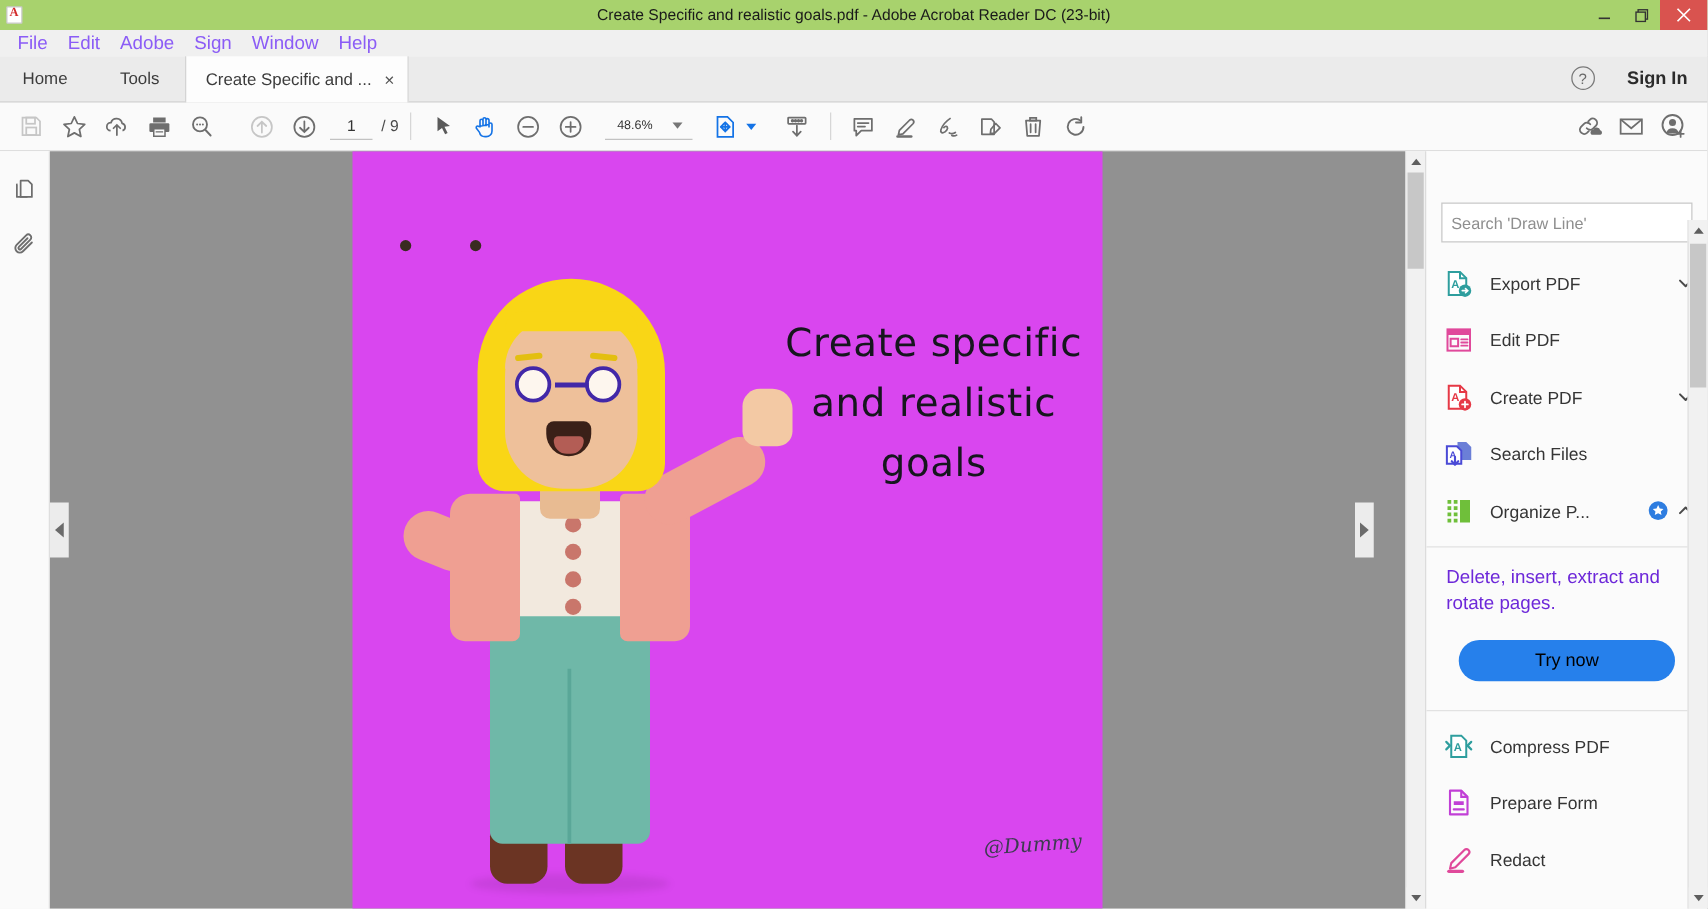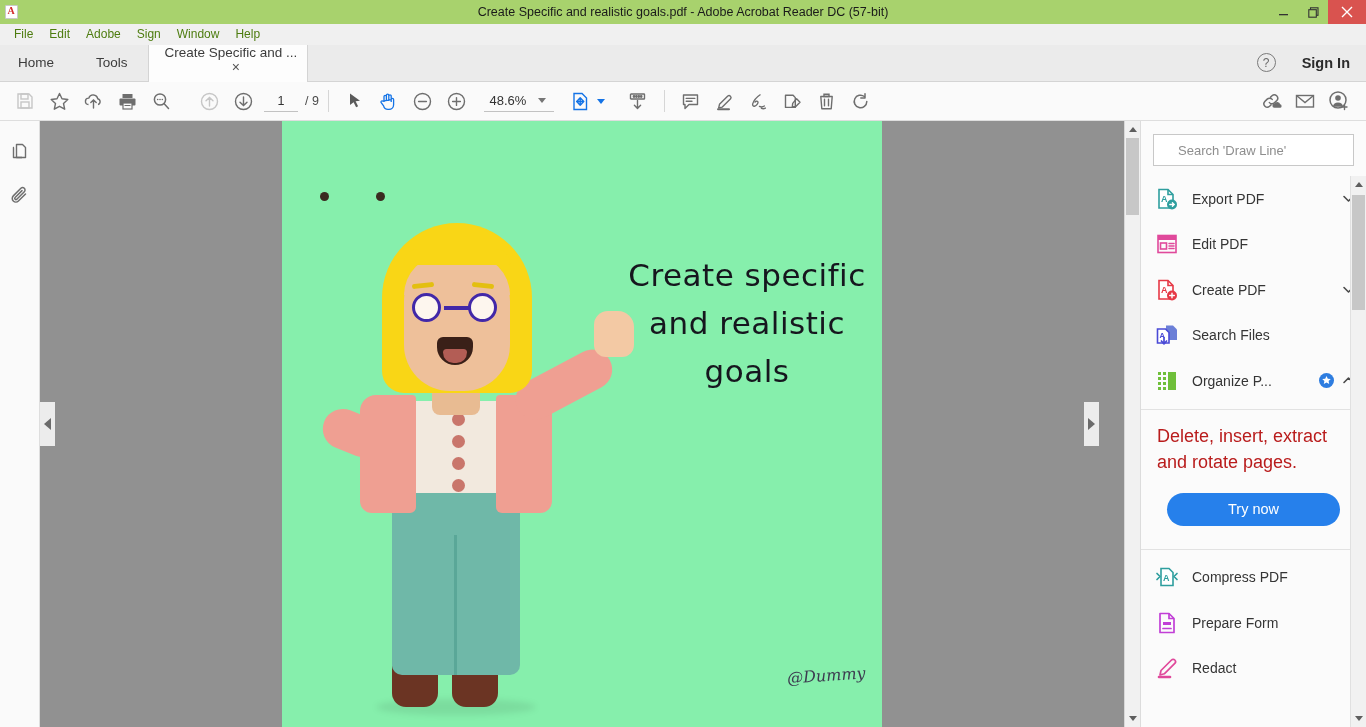--- a/index.html
+++ b/index.html
@@ -39,37 +39,37 @@
   }
   .win-btn.close { background: #d9534f; width: 38px; }
   .win-btn svg { display: block; }
 
   
   .menubar {
     height: 21px; background: #f0f0f0; display: flex; align-items: center;
     padding-left: 6px; flex: 0 0 21px; border-bottom: 1px solid #f0f0f0;
   }
   .menu-item {
-    font-size: 12px; color: #4d7c0f; padding: 2px 8px; line-height: 15px;
+    font-size: 15px; color: #8b5cf6; padding: 2px 8px; line-height: 15px;
     cursor: default;
   }
 
   
   .tabbar {
     height: 37px; background: #ebebeb; display: flex; align-items: flex-end;
     flex: 0 0 37px; position: relative; border-bottom: 1px solid #d4d4d4;
   }
   .tab {
     height: 37px; display: flex; align-items: center; padding: 0 20px;
     font-size: 13.5px; color: #3c3c3c; cursor: default;
   }
   .tab.home { padding: 0 22px 0 18px; }
   .tab.active {
     background: #fdfdfd; border-left: 1px solid #d4d4d4; border-right: 1px solid #d4d4d4;
-    padding: 0 10px 0 16px; position: relative; top: 1px; flex-direction: column;
+    padding: 0 10px 0 16px; position: relative; top: 1px;
   }
   .tab-close {
     margin-left: 10px; font-size: 14px; color: #555; line-height: 1; cursor: pointer;
     font-family: "Liberation Sans", sans-serif;
   }
   .tabbar-right { margin-left: auto; display: flex; align-items: center; height: 37px; padding-right: 16px; }
   .help-circle {
     width: 19px; height: 19px; border: 1.4px solid #7a7a7a; border-radius: 50%;
     display: flex; align-items: center; justify-content: center;
     font-size: 12px; color: #6a6a6a; margin-right: 26px;
@@ -92,21 +92,21 @@
   .page-field {
     width: 34px; height: 21px; border: none; border-bottom: 1px solid #c2c2c2;
     text-align: center; font-size: 12.5px; color: #333; background: transparent;
     font-family: "Liberation Sans", sans-serif; outline: none; margin-left: 4px;
   }
   .page-total { font-size: 12.5px; color: #4a4a4a; margin-left: 7px; }
   .zoom-box {
     display: flex; align-items: center; border-bottom: 1px solid #c2c2c2;
     height: 21px; margin-left: 10px; padding: 0 2px;
   }
-  .zoom-val { font-size: 13px; color: #333; width: 44px; text-align: center; }
+  .zoom-val { font-size: 10px; color: #333; width: 44px; text-align: center; }
   .caret-dn {
     width: 0; height: 0; border-left: 4px solid transparent; border-right: 4px solid transparent;
     border-top: 5px solid #767676; margin: 0 6px 0 8px;
   }
   .caret-dn.blue { border-top-color: #1473e6; margin: 0 2px 0 3px; }
   .tb-right { margin-left: auto; display: flex; align-items: center; padding-right: 10px; }
 
   
   .body { flex: 1; display: flex; min-height: 0; }
 
@@ -120,21 +120,21 @@
     width: 30px; height: 30px; display: flex; align-items: center; justify-content: center;
     color: #6e6e6e; cursor: pointer; border-radius: 2px;
   }
 
   
   .docviewport {
     flex: 1; background: #919191; position: relative; overflow: hidden;
     display: flex; justify-content: center;
   }
   .page {
-    width: 600px; background: #86efac; height: 100%;
+    width: 600px; background: #d946ef; height: 100%;
     position: relative; overflow: hidden;
   }
   .navarrow {
     position: absolute; top: 50%; transform: translateY(-50%);
     width: 15px; height: 44px; background: #ececec;
     display: flex; align-items: center; justify-content: center; cursor: pointer; z-index: 5;
   }
   .navarrow.left { left: 0; }
   .navarrow.right { right: 25px; }
   .navarrow .tri-l { width:0;height:0;border-top:6px solid transparent;border-bottom:6px solid transparent;border-right:7px solid #6b6b6b; }
@@ -208,41 +208,42 @@
   .c-shadow { position:absolute; left:72px; top:516px; width:160px; height:16px; background:rgba(0,0,0,0.08); border-radius:50%; filter: blur(3px);}
 
   
   .rightpanel {
     width: 226px; background: #fbfbfb; border-left: 1px solid #dcdcdc;
     display: flex; flex-direction: column; flex: 0 0 226px; position: relative;
   }
   .search-wrap { padding: 13px 12px 10px 12px; }
   .search-input {
     width: 100%; height: 32px; border: 1px solid #c8c8c8; background: #fff;
-    font-size: 13px; color: #0f766e; padding: 0 24px; outline: none;
+    font-size: 13px; color: #0f766e; padding: 0 7px; outline: none;
     font-family: "Liberation Sans", sans-serif;
+    margin-top: 28px;
   }
   .search-input::placeholder { color: #8e8e8e; }
   .tool-list { flex: 1; overflow: hidden; }
   .tool-item {
     height: 45.5px; display: flex; align-items: center; padding: 0 10px 0 14px;
     cursor: pointer; position: relative;
   }
   .tool-icon { width: 24px; height: 24px; margin-right: 13px; flex: 0 0 24px; }
   .tool-label { font-size: 14px; color: #353535; flex: 1; white-space: nowrap; }
   .tool-chev { color: #4a4a4a; display:flex; align-items:center; }
   .star-badge {
     width: 15px; height: 15px; border-radius: 50%; background: #2e7de0;
     display: flex; align-items: center; justify-content: center; margin-right: 7px; flex:0 0 15px;
   }
   .panel-sep { height: 1px; background: #e2e2e2; margin: 5px 0; }
-  .panel-desc { font-size: 18px; color: #b91c1c; padding: 8px 16px 0 16px; line-height: 1.45; }
+  .panel-desc { font-size: 15px; color: #6d28d9; padding: 8px 16px 0 16px; line-height: 1.45; }
   .trynow-wrap { padding: 18px 26px 18px 26px; }
   .trynow {
-    width: 100%; height: 33px; background: #2680eb; color: #ffffff; border: none;
+    width: 100%; height: 33px; background: #2680eb; color: #000000; border: none;
     border-radius: 17px; font-size: 14.5px; cursor: pointer;
     font-family: "Liberation Sans", sans-serif;
   }
   
   .panel-scroll {
     position: absolute; right: 0; top: 55px; bottom: 0; width: 16px;
     background: #f1f1f1; border-left: 1px solid #e0e0e0;
     display: flex; flex-direction: column; z-index: 4;
   }
   .ps-track { flex: 1; position: relative; }
@@ -250,21 +251,21 @@
 </style>
 </head>
 <body>
 
 <div class="app">
 
   <div class="titlebar">
     <div class="titlebar-icon">
       <div class="acro-logo"></div>
     </div>
-    <div class="title-text">Create Specific and realistic goals.pdf - Adobe Acrobat Reader DC (57-bit)</div>
+    <div class="title-text">Create Specific and realistic goals.pdf - Adobe Acrobat Reader DC (23-bit)</div>
     <div class="win-buttons">
       <div class="win-btn">
         <svg width="11" height="11" viewBox="0 0 11 11">
             <rect x="1" y="7" width="9" height="1.3" fill="#333"></rect>
           </svg>
       </div>
       <div class="win-btn">
         <svg width="11" height="11" viewBox="0 0 11 11">
           <rect x="2.5" y="0.8" width="7.5" height="7.5" fill="none" stroke="#333" stroke-width="1.1"></rect>
           <rect x="0.8" y="2.7" width="7.5" height="7.5" fill="#a8d26d" stroke="#333" stroke-width="1.1"></rect>

